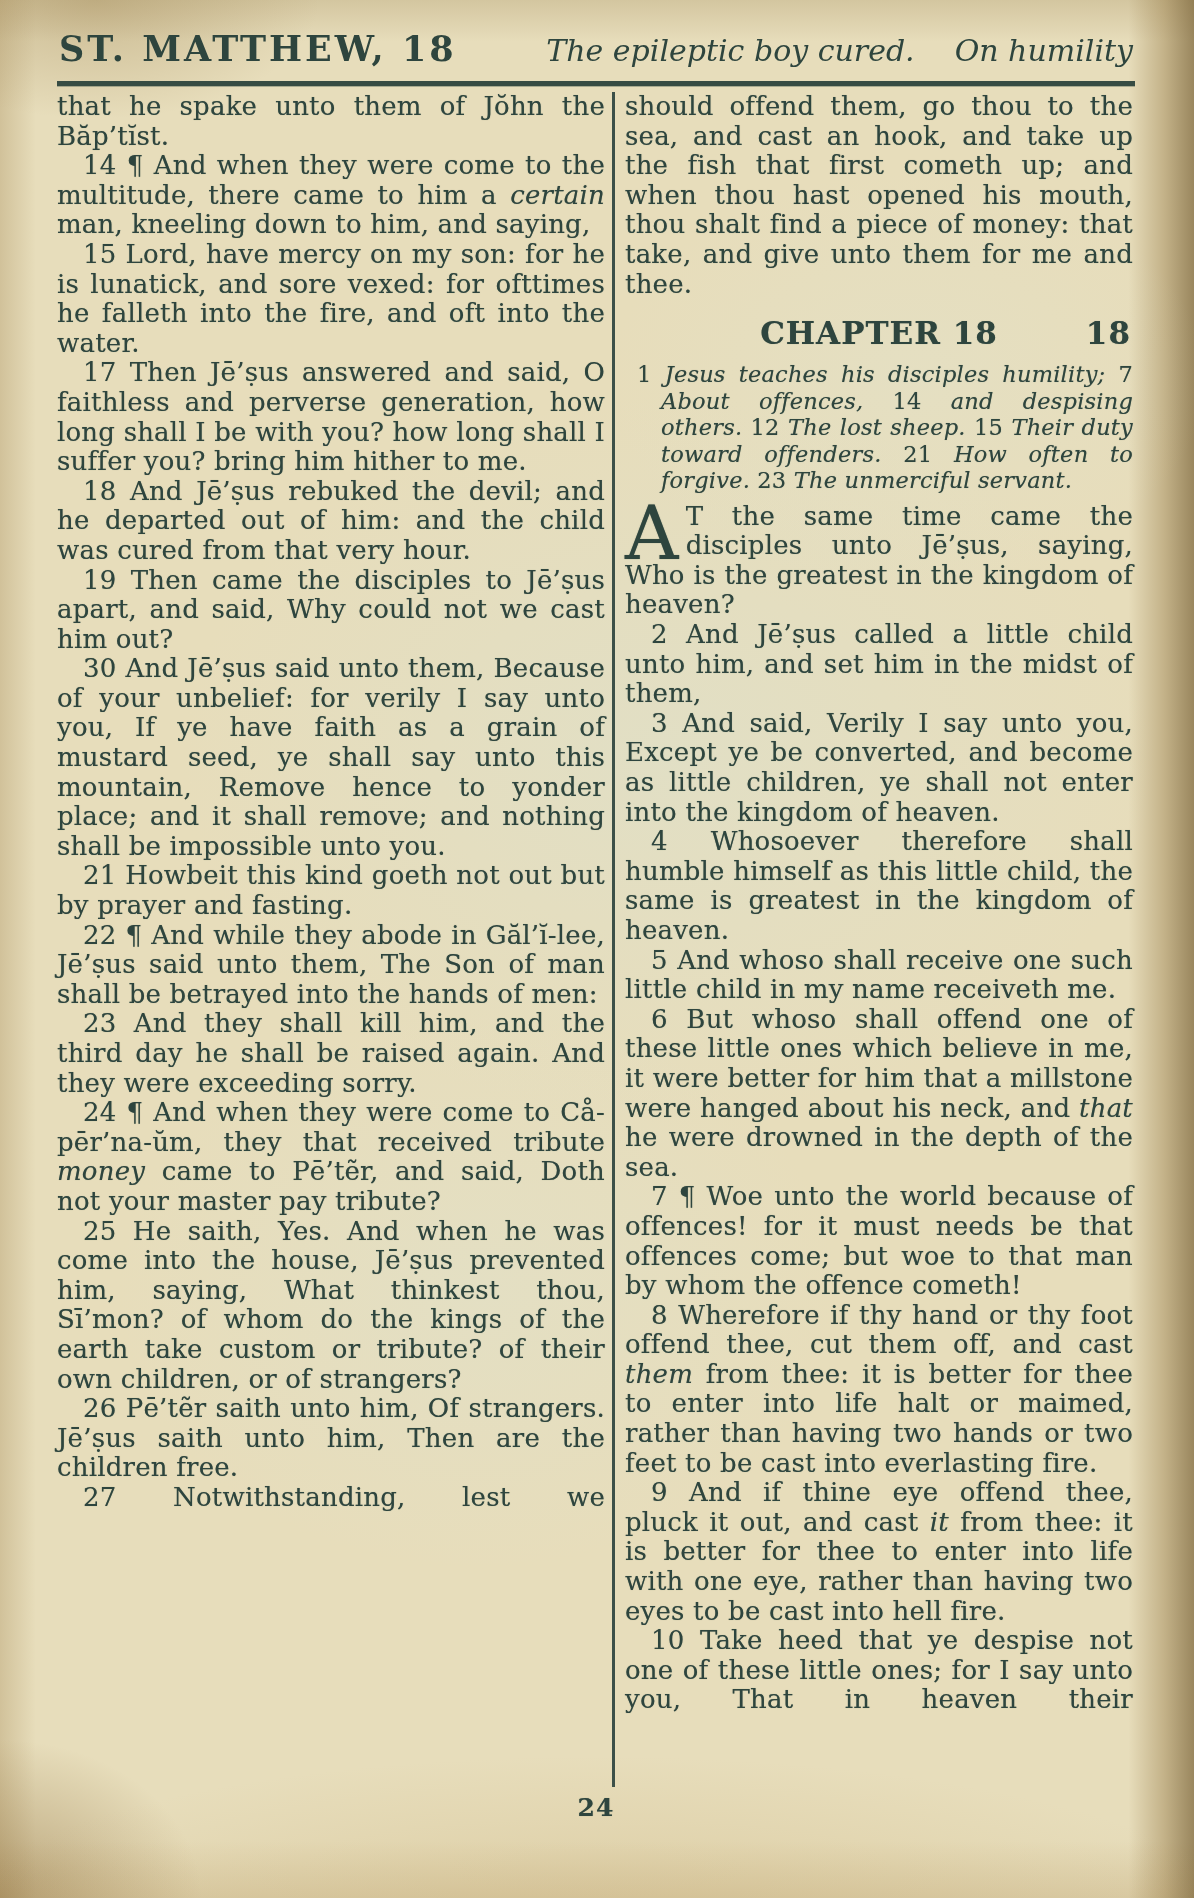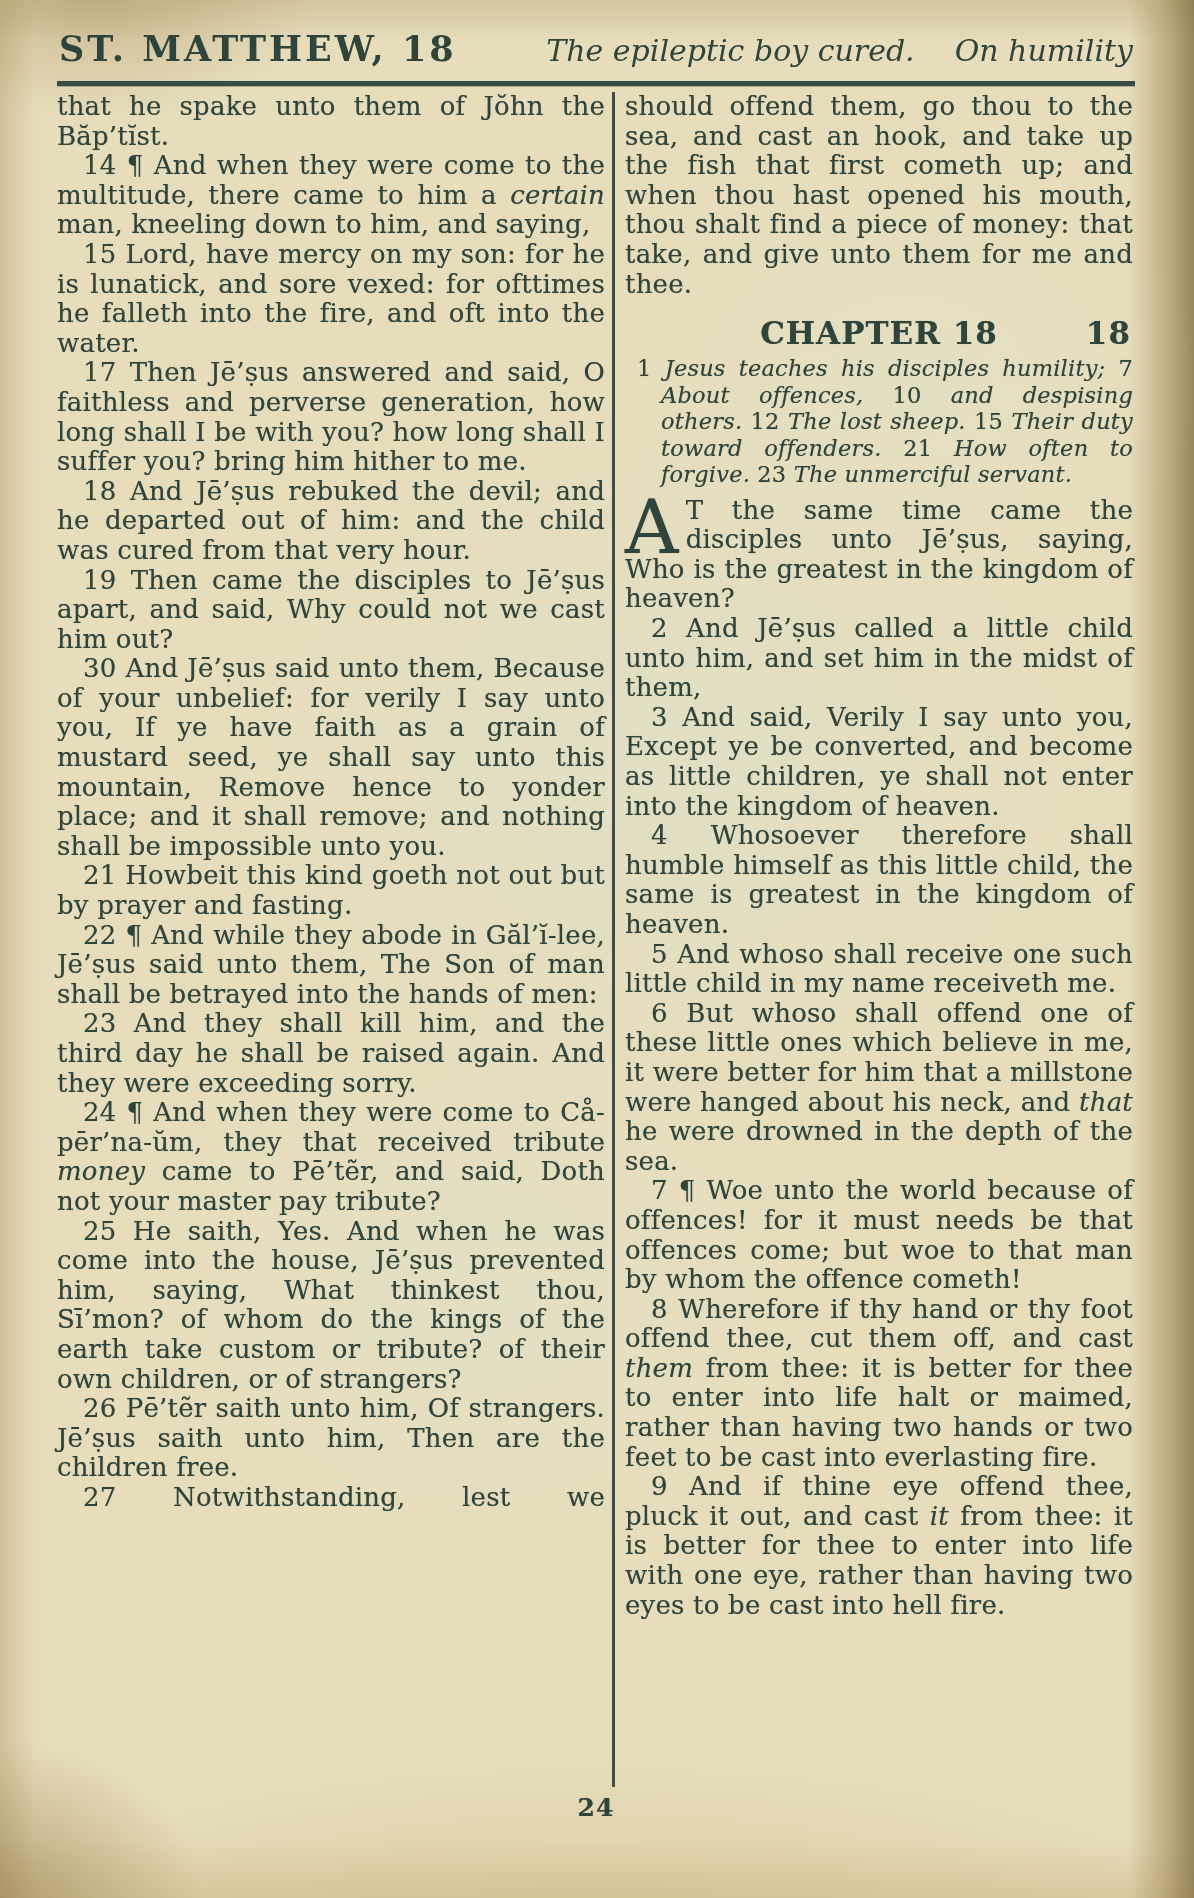--- a/index.html
+++ b/index.html
@@ -38,21 +38,21 @@
   .col-right { width:508px; margin-left:10px; }
   .column-divider { width:3px; background:#3c5048; margin-left:7px; flex:0 0 3px; }
 
   .col p { font-size:26px; line-height:29.6px; letter-spacing:0.2px; color:#2e453e;
            text-shadow:0 0 0.7px rgba(46,69,62,0.55); }
   .col p.verse { text-indent:26px; }
   .col p.continuation { text-indent:0; }
   .col p.justify-last { text-align-last:justify; }
 
   .chapter-heading { position:relative; text-align:center; font-weight:bold;
-                     font-size:31px; letter-spacing:1px; margin:16px 0 4px 0;
+                     font-size:31px; letter-spacing:1px; margin:16px 0 10px 0;
                      text-shadow:0 0 0.7px rgba(46,69,62,0.55); }
   .chapter-heading .ch-num { position:absolute; right:2px; top:0; }
 
   .col p.summary { font-size:22.5px; line-height:26.5px; margin:0 0 8px 12px;
                    padding-left:24px; text-indent:-24px; }
   .col p.summary em { font-style:italic; }
 
   .col p.dropcap { text-indent:0; }
   .col p.dropcap .cap { float:left; font-size:74px; line-height:56px; padding:3px 7px 0 0;
                         text-shadow:0 0 1px rgba(46,69,62,0.6); }
@@ -89,29 +89,30 @@
           <p class="verse"><span>23 And they shall kill him, and the third day he shall be raised again. And they were exceeding sorry.</span></p>
           <p class="verse"><span>24 ¶ And when they were come to Cå-pēr’na-ŭm, they that received tribute </span><em>money</em><span> came to Pē’tẽr, and said, Doth not your master pay tribute?</span></p>
           <p class="verse"><span>25 He saith, Yes. And when he was come into the house, Jē’ṣus prevented him, saying, What thinkest thou, Sī’mon? of whom do the kings of the earth take custom or tribute? of their own children, or of strangers?</span></p>
           <p class="verse"><span>26 Pē’tẽr saith unto him, Of strangers. Jē’ṣus saith unto him, Then are the children free.</span></p>
           <p class="verse justify-last"><span>27 Notwithstanding, lest we</span></p>
         </div>
       <div class="column-divider"></div>
       <div class="col col-right">
           <p class="continuation"><span>should offend them, go thou to the sea, and cast an hook, and take up the fish that first cometh up; and when thou hast opened his mouth, thou shalt find a piece of money: that take, and give unto them for me and thee.</span></p>
           <div class="chapter-heading"><span>CHAPTER 18</span><span class="ch-num">18</span></div>
-          <p class="summary"><span>1 </span><em>Jesus teaches his disciples humility; </em><span>7 </span><em>About offences, </em><span>10 </span><em>and despising others. </em><span>12 </span><em>The lost sheep. </em><span>15 </span><em>Their duty toward offenders. </em><span>21 </span><em>How often to forgive. </em><span>23 </span><em>The unmerciful servant.</em></p>
+          <p class="summary"><span>1 </span><em>Jesus teaches his disciples humility; </em><span>7 </span><em>About offences, </em><span>14 </span><em>and despising others. </em><span>12 </span><em>The lost sheep. </em><span>15 </span><em>Their duty toward offenders. </em><span>21 </span><em>How often to forgive. </em><span>23 </span><em>The unmerciful servant.</em></p>
           <p class="dropcap"><span class="cap">A</span><span>T the same time came the disciples unto Jē’ṣus, saying, Who is the greatest in the kingdom of heaven?</span></p>
           <p class="verse"><span>2 And Jē’ṣus called a little child unto him, and set him in the midst of them,</span></p>
           <p class="verse"><span>3 And said, Verily I say unto you, Except ye be converted, and become as little children, ye shall not enter into the kingdom of heaven.</span></p>
           <p class="verse"><span>4 Whosoever therefore shall humble himself as this little child, the same is greatest in the kingdom of heaven.</span></p>
           <p class="verse"><span>5 And whoso shall receive one such little child in my name receiveth me.</span></p>
           <p class="verse"><span>6 But whoso shall offend one of these little ones which believe in me, it were better for him that a millstone were hanged about his neck, and </span><em>that</em><span> he were drowned in the depth of the sea.</span></p>
           <p class="verse"><span>7 ¶ Woe unto the world because of offences! for it must needs be that offences come; but woe to that man by whom the offence cometh!</span></p>
           <p class="verse"><span>8 Wherefore if thy hand or thy foot offend thee, cut them off, and cast </span><em>them</em><span> from thee: it is better for thee to enter into life halt or maimed, rather than having two hands or two feet to be cast into everlasting fire.</span></p>
           <p class="verse"><span>9 And if thine eye offend thee, pluck it out, and cast </span><em>it</em><span> from thee: it is better for thee to enter into life with one eye, rather than having two eyes to be cast into hell fire.</span></p>
+          <p class="verse justify-last"><span>10 Take heed that ye despise not one of these little ones; for I say unto you, That in heaven their</span></p>
         </div>
     </div>
 
     <div class="page-number">24</div>
 
   </div>
 </div>
 
 </body></html>

